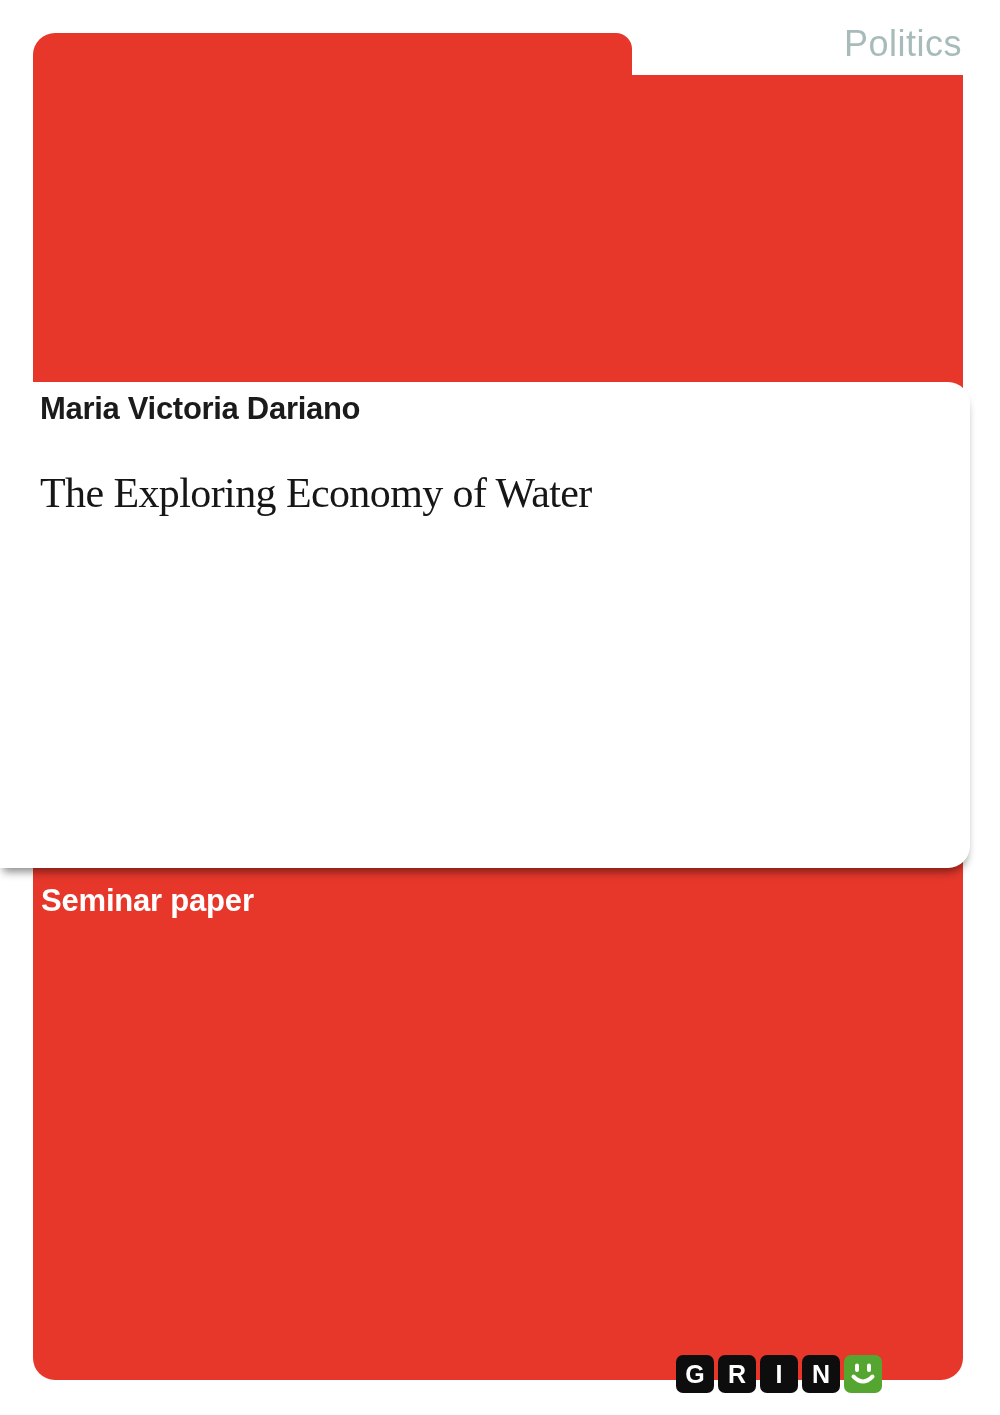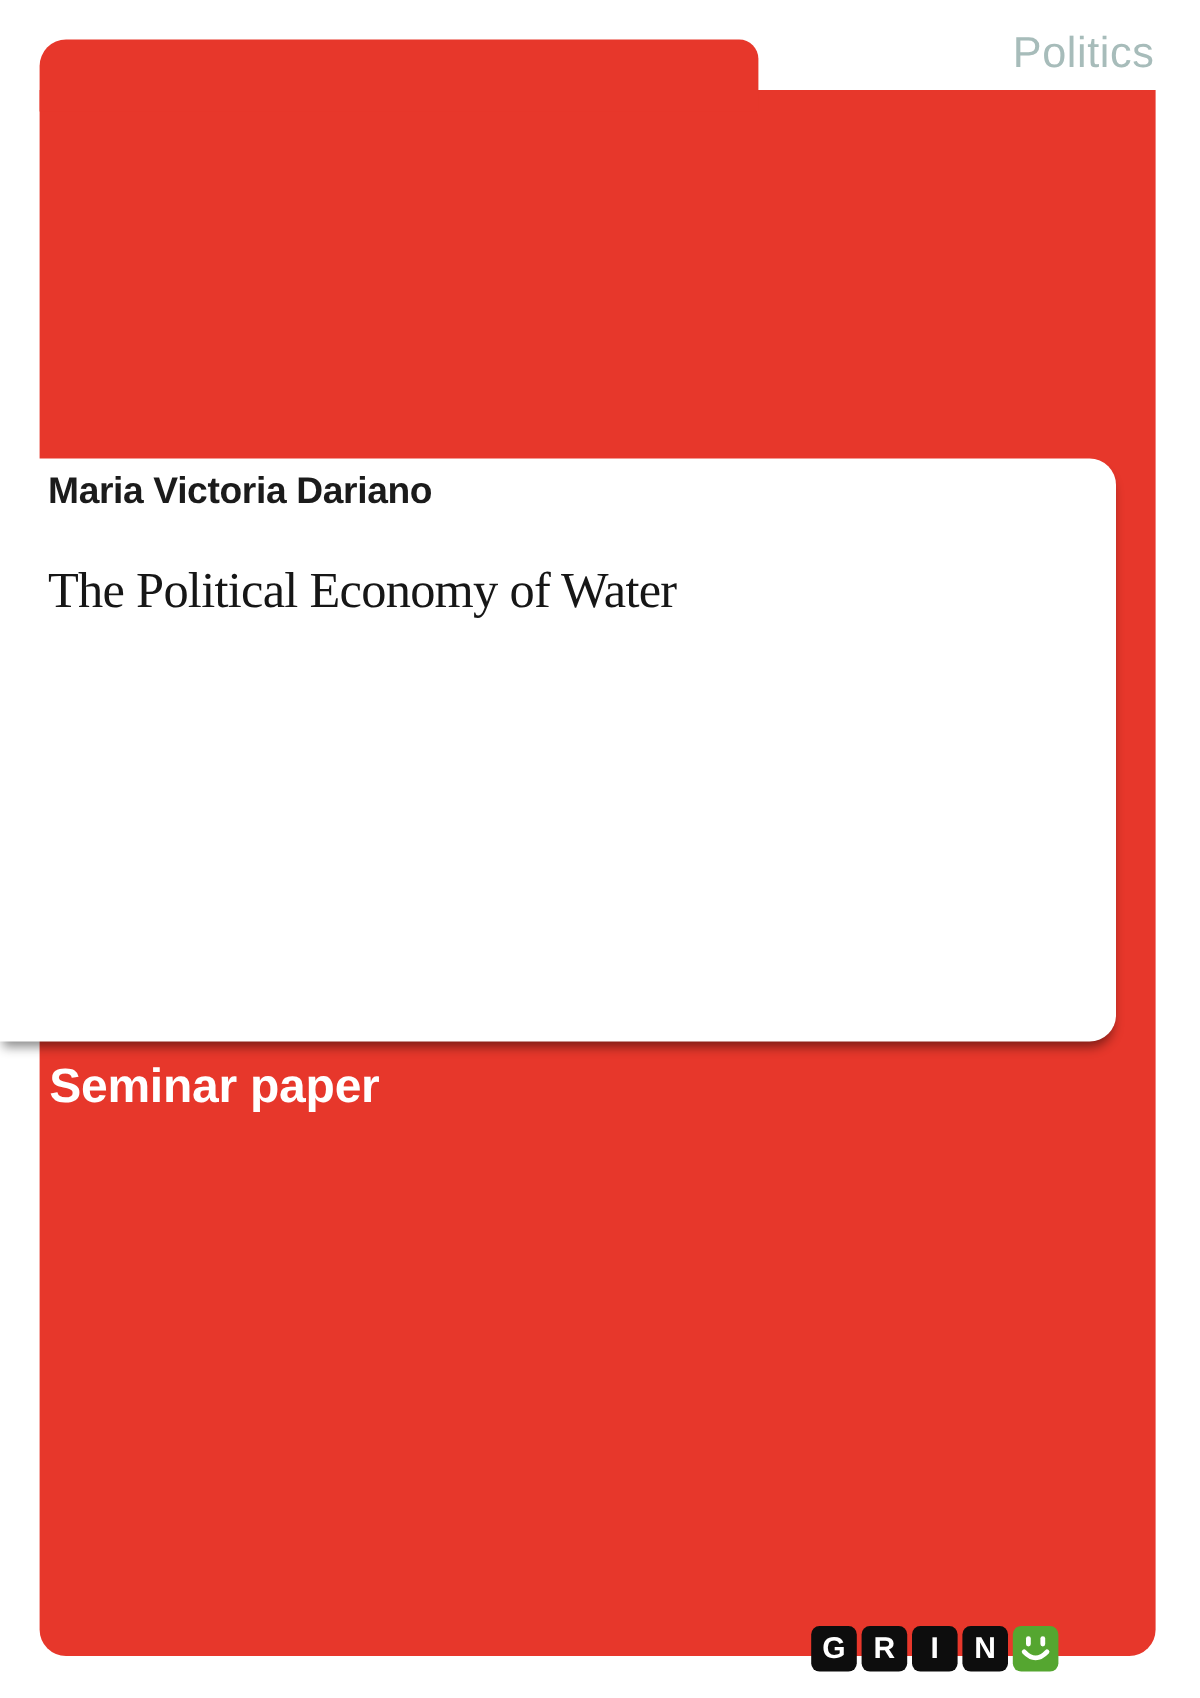--- a/index.html
+++ b/index.html
@@ -50,20 +50,21 @@
   
   .white-panel {
     position: absolute;
     left: 0;
     top: 382px;
     width: 930px;
     height: 486px;
     background: #ffffff;
     border-radius: 0 22px 22px 0;
     box-shadow: 0 7px 9px -3px rgba(0,0,0,0.45);
+    padding-left: 40px;
   }
   .author {
     position: absolute;
     left: 40px;
     top: 9px;
     font-size: 31px;
     font-weight: bold;
     color: #1b1b1b;
     letter-spacing: -0.3px;
   }
@@ -76,21 +77,21 @@
     font-size: 42px;
     line-height: 55px;
     color: #161616;
     letter-spacing: -0.6px;
   }
   
   .doc-type-label {
     position: absolute;
     left: 41px;
     top: 883px;
-    font-size: 40px;
+    font-size: 31px;
     font-weight: bold;
     color: #ffffff;
     letter-spacing: -0.2px;
   }
   
   .grin-logo {
     position: absolute;
     left: 676px;
     top: 1355px;
     display: flex;
@@ -123,21 +124,21 @@
 <div id="cover">
 
   <div class="red-main"></div>
   <div class="red-top"></div>
 
   <div class="category-label">Politics</div>
 
   <div class="white-panel">
     <div class="author">Maria Victoria Dariano</div>
     <div class="title">
-      <div>The Political Economy of Water</div>
+      <div>The Exploring Economy of Water</div>
     </div>
   </div>
 
   <div class="doc-type-label">Seminar paper</div>
 
   <div class="grin-logo">
     <div class="grin-tile">G</div>
     <div class="grin-tile">R</div>
     <div class="grin-tile">I</div>
     <div class="grin-tile">N</div>

